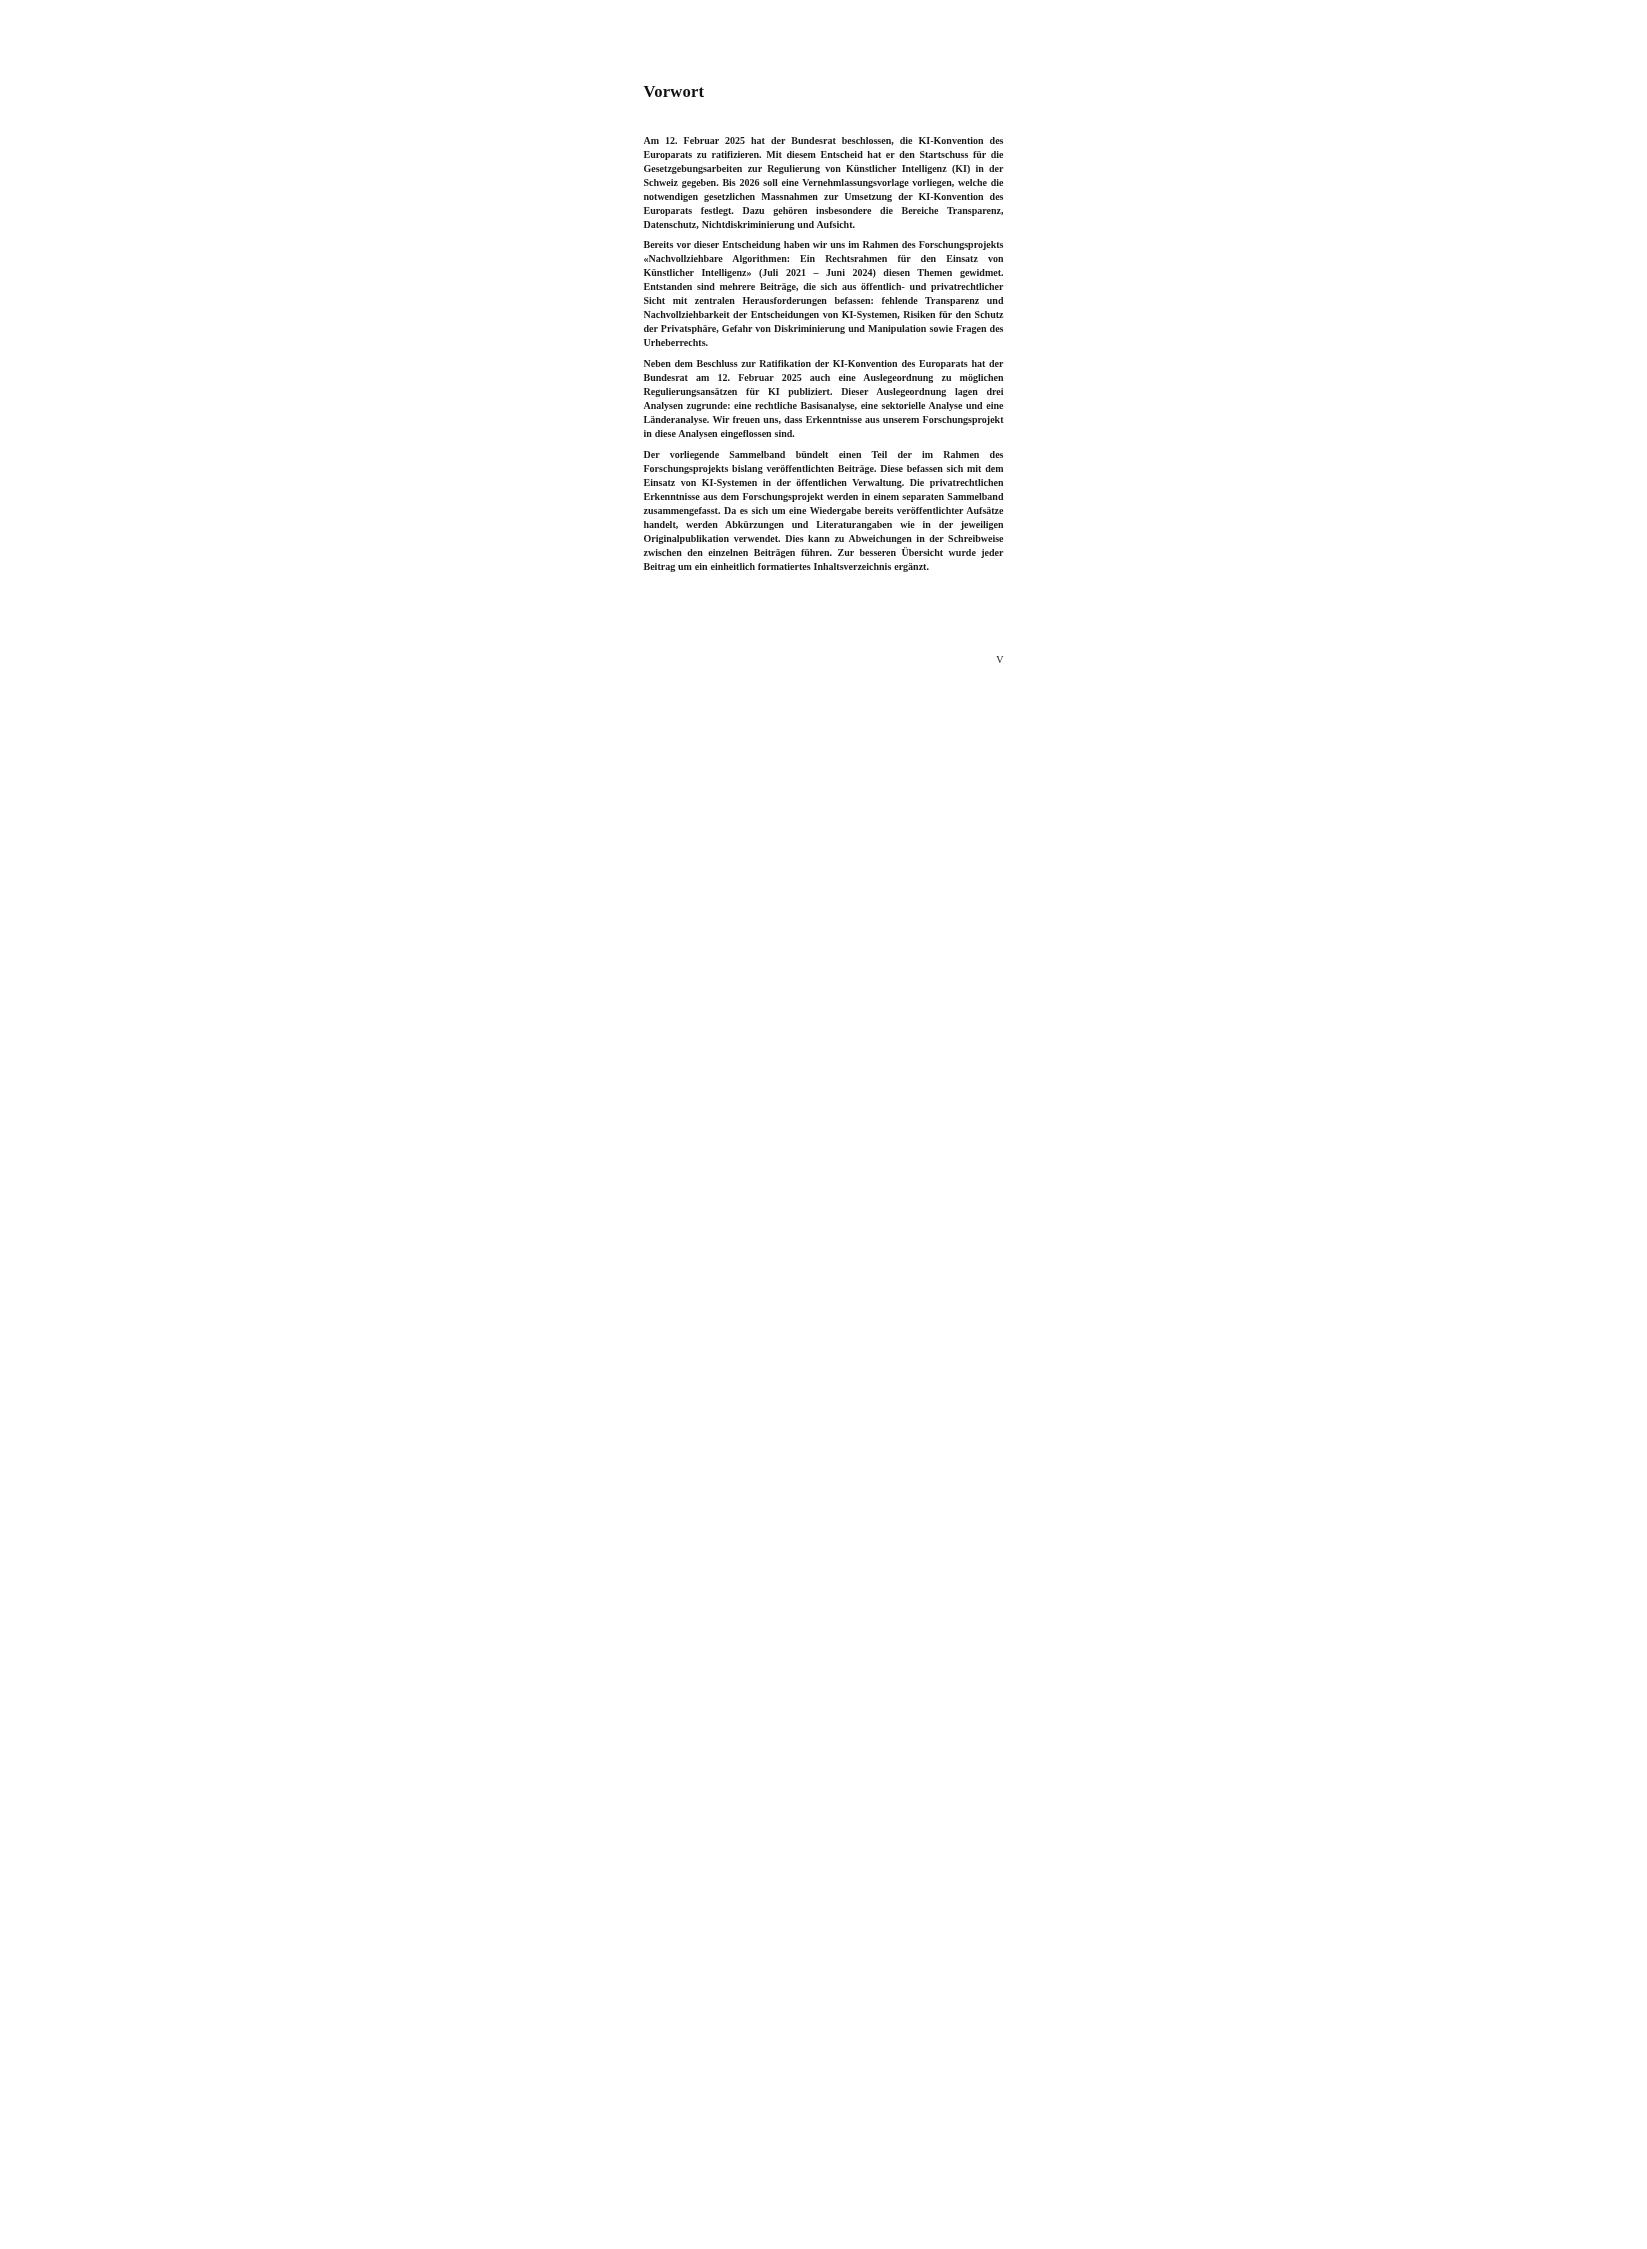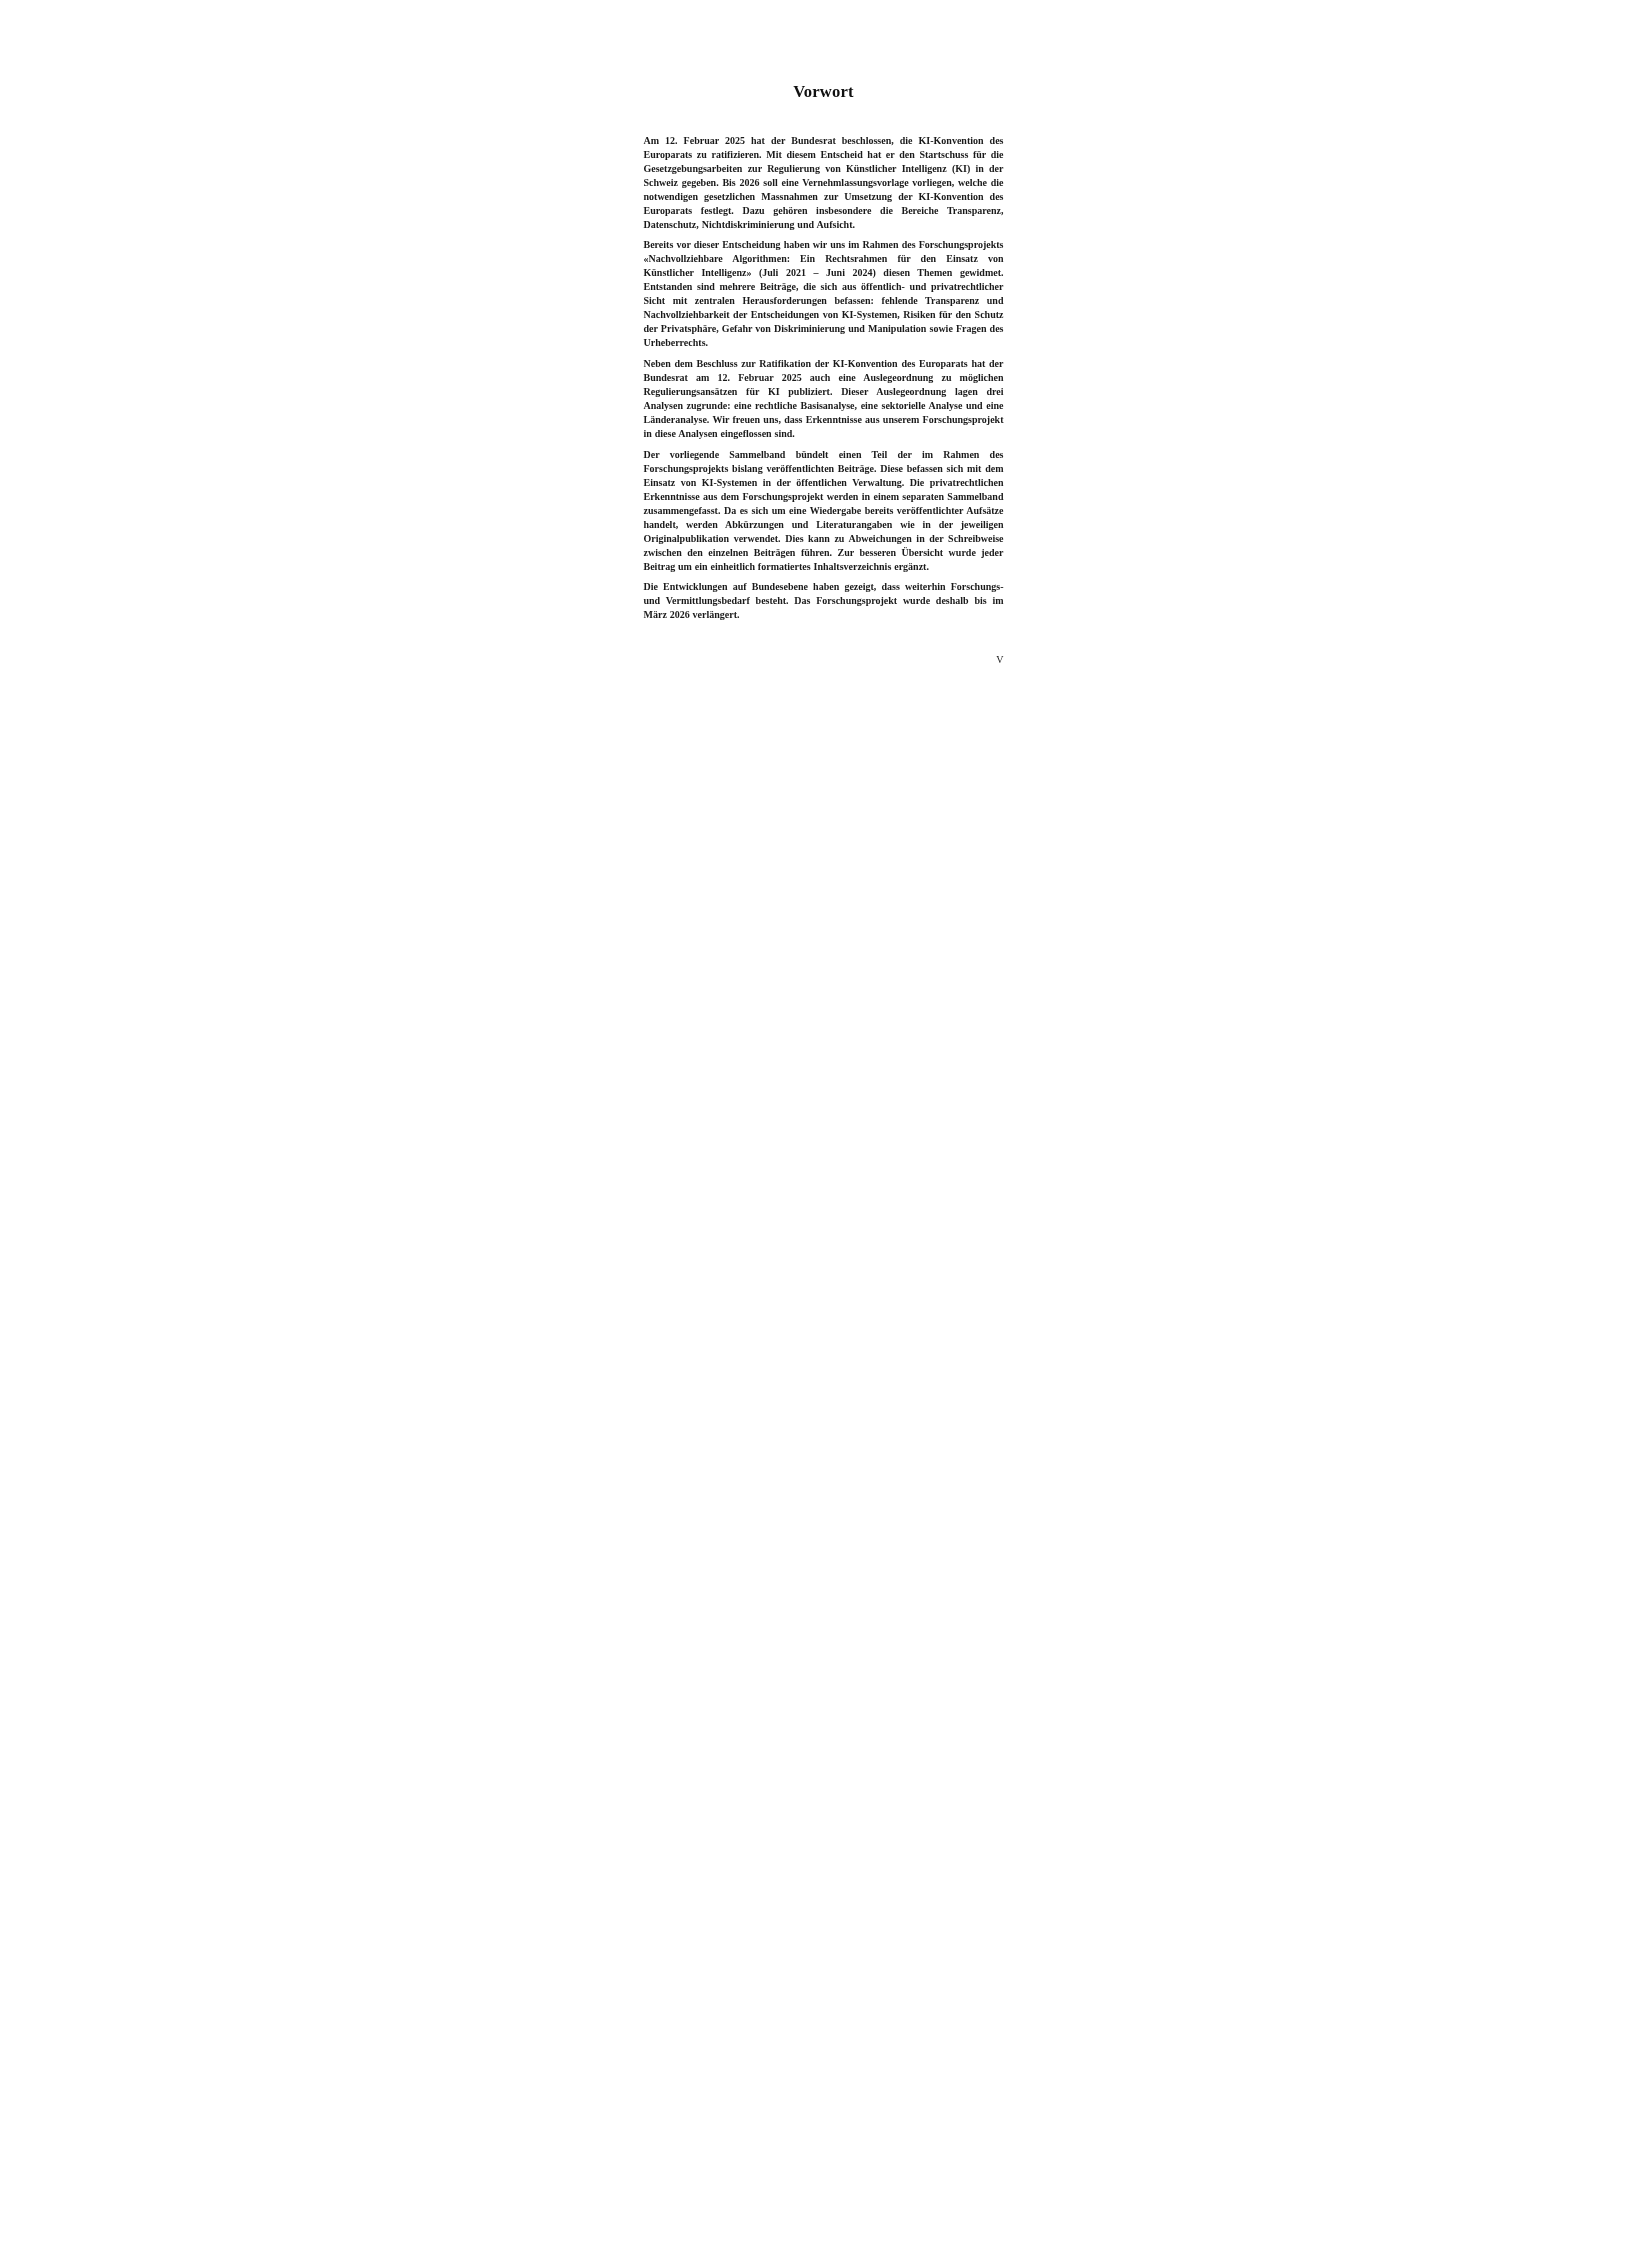--- a/index.html
+++ b/index.html
@@ -17,21 +17,21 @@
 
   .page {
     position: relative;
     width: 486px;
     height: 706px;
     background: #ffffff;
     padding: 82px 63px 0 63px;
   }
 
   .title {
-    text-align: center;
+    text-align: left;
     font-size: 16.6px;
     font-weight: 700;
     letter-spacing: 0.2px;
     color: #111111;
     margin-bottom: 31.5px;
   }
 
   .body-text p {
     font-size: 10px;
     line-height: 14px;
@@ -59,19 +59,18 @@
 
 <div class="page">
 
   <h1 class="title">Vorwort</h1>
 
   <div class="body-text">
     <p>Am 12. Februar 2025 hat der Bundesrat beschlossen, die KI-Konvention des Europarats zu ratifizieren. Mit diesem Entscheid hat er den Startschuss für die Gesetzgebungsarbeiten zur Regulierung von Künstlicher Intelligenz (KI) in der Schweiz gegeben. Bis 2026 soll eine Vernehmlassungsvorlage vorliegen, welche die notwendigen gesetzlichen Massnahmen zur Umsetzung der KI-Konvention des Europarats festlegt. Dazu gehören insbesondere die Bereiche Transparenz, Datenschutz, Nichtdiskriminierung und Aufsicht.</p>
     <p>Bereits vor dieser Entscheidung haben wir uns im Rahmen des Forschungsprojekts «Nachvollziehbare Algorithmen: Ein Rechtsrahmen für den Einsatz von Künstlicher Intelligenz» (Juli 2021 – Juni 2024) diesen Themen gewidmet. Entstanden sind mehrere Beiträge, die sich aus öffentlich- und privatrechtlicher Sicht mit zentralen Herausforderungen befassen: fehlende Transparenz und Nachvollziehbarkeit der Entscheidungen von KI-Systemen, Risiken für den Schutz der Privatsphäre, Gefahr von Diskriminierung und Manipulation sowie Fragen des Urheberrechts.</p>
     <p>Neben dem Beschluss zur Ratifikation der KI-Konvention des Europarats hat der Bundesrat am 12. Februar 2025 auch eine Auslegeordnung zu möglichen Regulierungsansätzen für KI publiziert. Dieser Auslegeordnung lagen drei Analysen zugrunde: eine rechtliche Basisanalyse, eine sektorielle Analyse und eine Länderanalyse. Wir freuen uns, dass Erkenntnisse aus unserem Forschungsprojekt in diese Analysen eingeflossen sind.</p>
     <p>Der vorliegende Sammelband bündelt einen Teil der im Rahmen des Forschungsprojekts bislang veröffentlichten Beiträge. Diese befassen sich mit dem Einsatz von KI-Systemen in der öffentlichen Verwaltung. Die privatrechtlichen Erkenntnisse aus dem Forschungsprojekt werden in einem separaten Sammelband zusammengefasst. Da es sich um eine Wiedergabe bereits veröffentlichter Aufsätze handelt, werden Abkürzungen und Literaturangaben wie in der jeweiligen Originalpublikation verwendet. Dies kann zu Abweichungen in der Schreibweise zwischen den einzelnen Beiträgen führen. Zur besseren Übersicht wurde jeder Beitrag um ein einheitlich formatiertes Inhaltsverzeichnis ergänzt.</p>
-    <p>Die Entwicklungen auf Bundesebene haben gezeigt, dass weiterhin Forschungs- und Vermittlungsbedarf besteht. Das Forschungsprojekt wurde deshalb bis im März 2026 verlängert.</p>
   </div>
 
   <div class="page-number">V</div>
 
 </div>
 
 
 </body></html>

